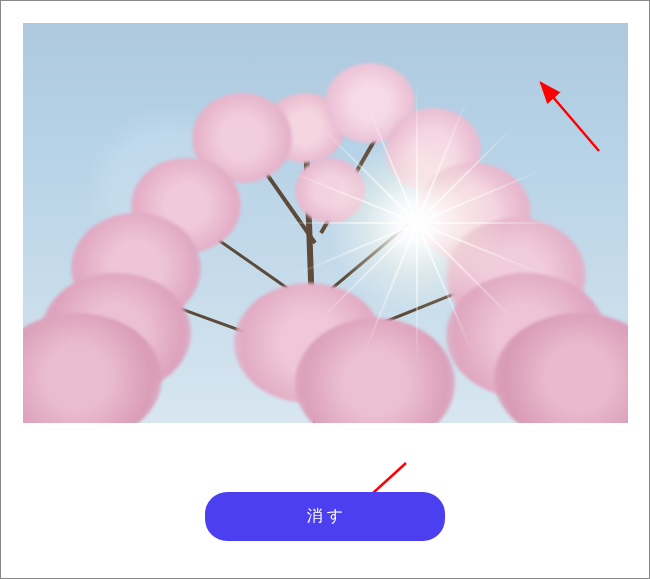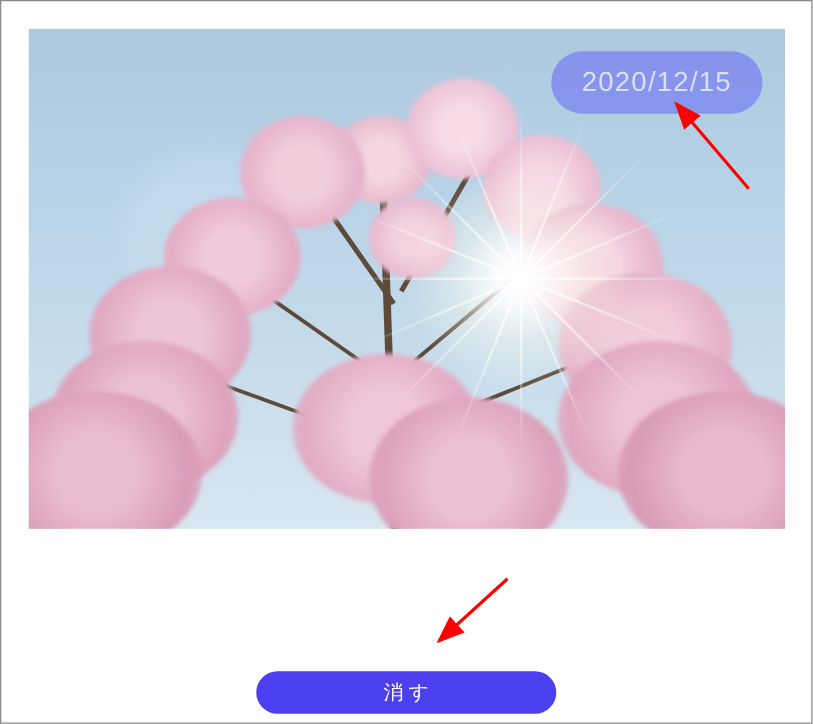--- a/index.html
+++ b/index.html
@@ -104,25 +104,25 @@
       background: rgba(120, 130, 240, 0.75);
       color: rgba(255,255,255,0.7);
       font-size: 22px;
       font-weight: 500;
       border-radius: 26px;
       letter-spacing: 1px;
     }
     
     .erase-button {
       position: absolute;
-      bottom: 7px;
+      bottom: 37px;
       left: 50%;
       transform: translateX(-50%);
       width: 240px;
-      height: 34px;
+      height: 49px;
       background: #4b3ff0;
       color: #ffffff;
       border: none;
       border-radius: 22px;
       font-size: 16px;
       font-weight: 400;
       letter-spacing: 4px;
       cursor: pointer;
       display: flex;
       align-items: center;
@@ -184,21 +184,20 @@
       <div class="ray" style="transform:rotate(247deg);"></div>
       <div class="ray" style="transform:rotate(270deg);"></div>
       <div class="ray" style="transform:rotate(292deg);"></div>
       <div class="ray" style="transform:rotate(315deg);"></div>
       <div class="ray" style="transform:rotate(337deg);"></div>
     </div>
 
     <div class="sun-glow"></div>
   </div>
 
-  <div class="date-badge">2020/12/15</div>
 </div>
 
 <svg class="arrow-annotation" style="top:70px; right:40px; width:90px; height:90px;" viewBox="0 0 90 90">
   <defs>
     <marker id="arrowhead1" markerWidth="9" markerHeight="7" refX="8" refY="3.5" orient="auto">
       <polygon points="0 0, 9 3.5, 0 7" fill="#ff0000"></polygon>
     </marker>
   </defs>
   <line x1="80" y1="80" x2="22" y2="12" stroke="#ff0000" stroke-width="2.5" marker-end="url(#arrowhead1)"></line>
 </svg>

